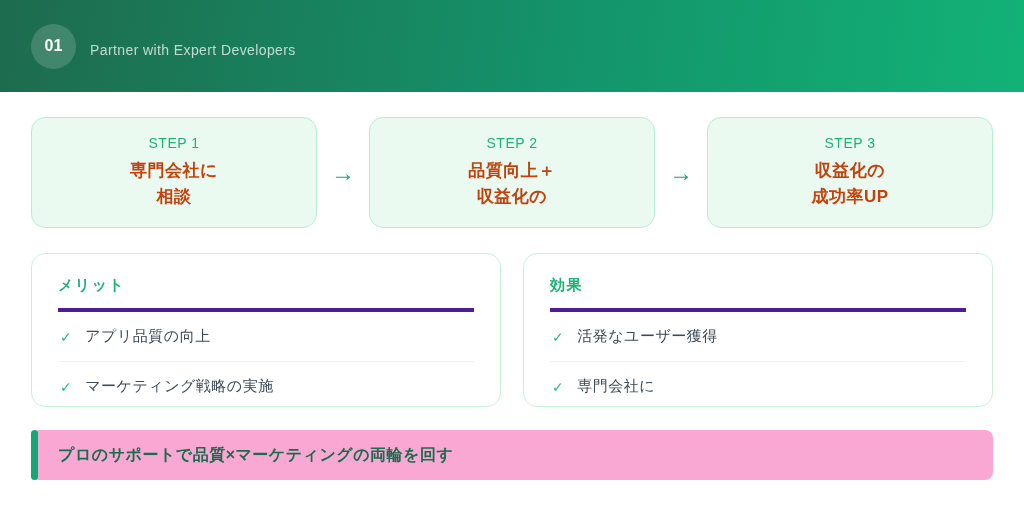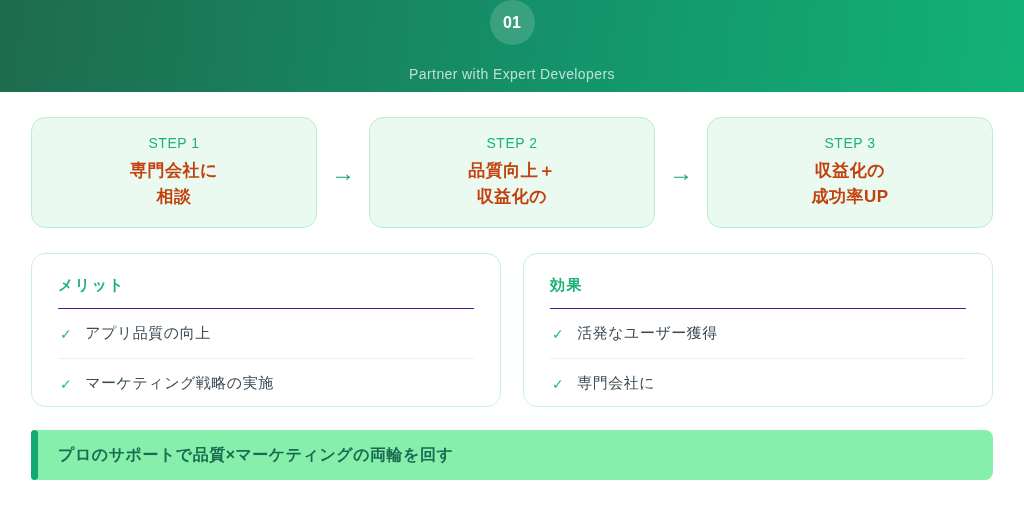--- a/index.html
+++ b/index.html
@@ -8,21 +8,21 @@
     font-family:"Liberation Sans","DejaVu Sans",sans-serif;
     background:#ffffff;
   }
   .page { width:1024px; height:506px; background:#ffffff; overflow:hidden; }
 
   
   .header {
     height:92px;
     background:linear-gradient(97deg,#1e6b4e 0%,#14936a 55%,#12b277 100%);
     display:flex; align-items:center;
-    padding:0 31px; gap:14px;flex-direction:column;
+    padding:0 31px; gap:14px;
   }
   .badge {
     width:45px; height:45px; border-radius:50%;
     background:rgba(255,255,255,0.16);
     color:#ffffff; font-weight:bold; font-size:16px;
     display:flex; align-items:center; justify-content:center;
     flex:0 0 auto;
   }
   .header-text { display:flex; flex-direction:column; }
   .title {
@@ -70,38 +70,38 @@
     flex:1;
     background:#ffffff;
     border:1px solid #c9f0db;
     border-radius:14px;
     padding:22px 26px 0;
   }
   .card-title {
     color:#1fb276; font-weight:bold; font-size:15px;
     letter-spacing:1.5px;
     padding-bottom:13px;
-    border-bottom:1px solid #4c1d95;
+    border-bottom:4px solid #4c1d95;
   }
   .card-item {
     display:flex; align-items:center; gap:13px;
     padding:15px 2px;
     border-bottom:1px solid #eaf4ef;
     font-size:15px; color:#3b4a54; letter-spacing:0.5px;
   }
   .card-item:last-child { border-bottom:none; }
   .check {
     color:#27b97e; font-weight:bold; font-size:14px; flex:0 0 auto;
   }
 
   
   .footer-bar {
     position:relative;
     margin:23px 31px 0; height:50px;
-    background:#86efac;
+    background:#f9a8d4;
     border-radius:8px;
     display:flex; align-items:center;
     padding-left:27px;
   }
   .footer-accent {
     position:absolute; left:0; top:0;
     width:7px; height:50px;
     background:#12a974;
     border-radius:4px;
   }

